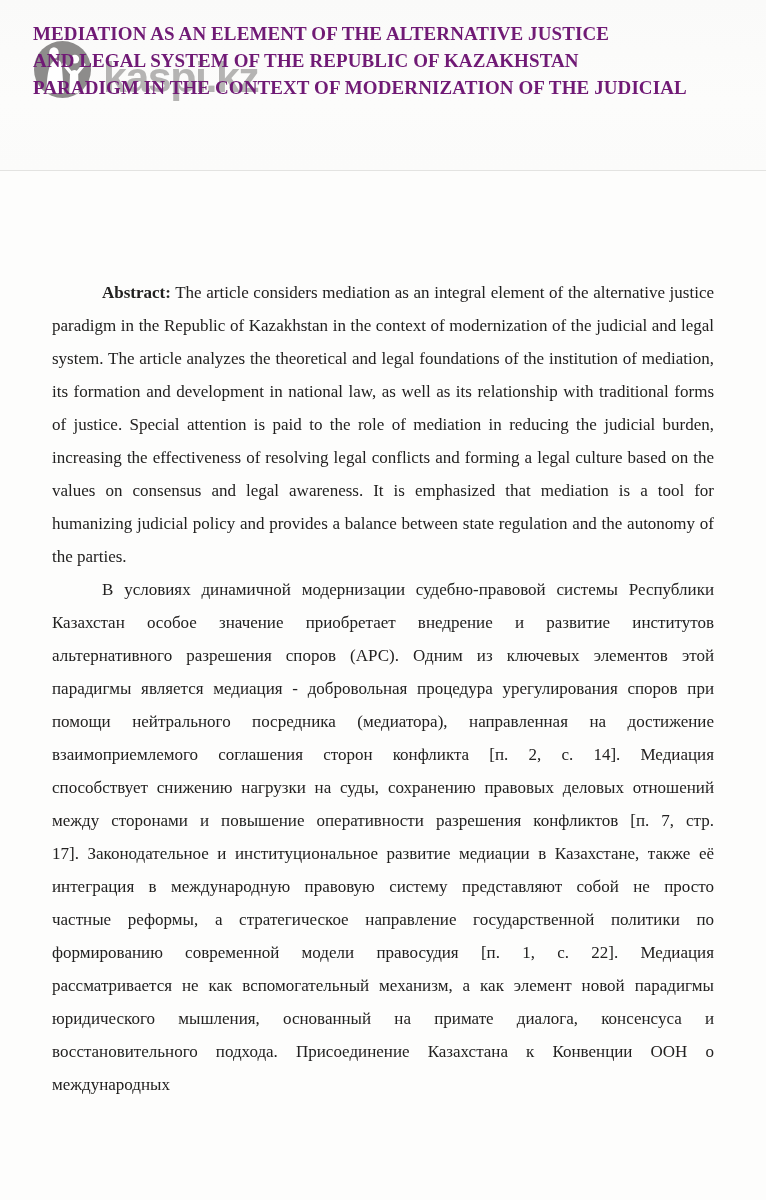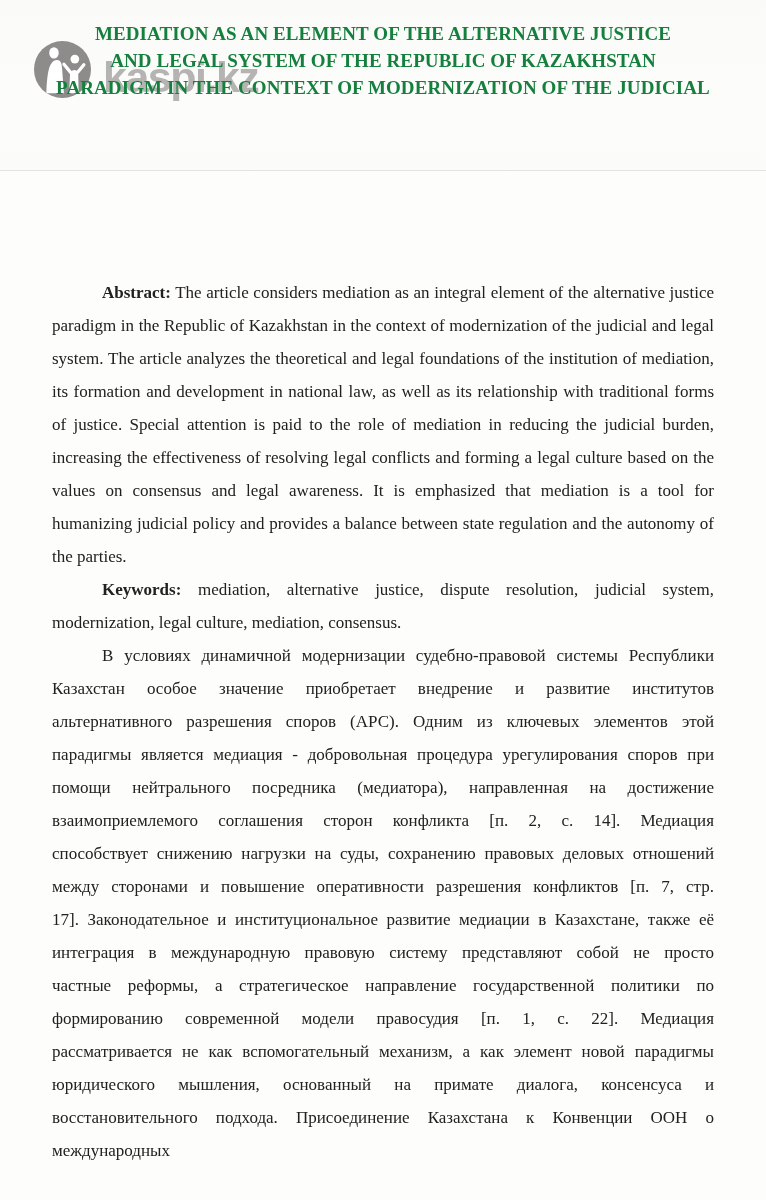--- a/index.html
+++ b/index.html
@@ -36,25 +36,24 @@
     color: #aeadac;
     opacity: 0.9;
     margin-left: 12px;
     position: relative; top: 1px;
   }
   .title {
     position: absolute; top: 7px; left: 50%;
     transform: translateX(-50%);
     width: 700px;
     z-index: 2;
-    text-align: center;
     font-weight: bold;
     font-size: 19px;
     line-height: 27px;
-    color: #15803d;
+    color: #701a75;
     letter-spacing: 0.1px;
   }
   .title .tline { display: block; white-space: nowrap; }
   .content {
     position: absolute; top: 276px; left: 52px;
     width: 662px;
     z-index: 2;
     font-size: 17px;
     line-height: 33px;
     text-align: justify;
@@ -86,17 +85,16 @@
   </div>
 
   <h1 class="title">
     <span class="tline">MEDIATION AS AN ELEMENT OF THE ALTERNATIVE JUSTICE</span>
     <span class="tline">AND LEGAL SYSTEM OF THE REPUBLIC OF KAZAKHSTAN</span>
     <span class="tline">PARADIGM IN THE CONTEXT OF MODERNIZATION OF THE JUDICIAL</span>
   </h1>
 
   <div class="content">
     <p><span class="lead-label">Abstract:</span><span> The article considers mediation as an integral element of the alternative justice paradigm in the Republic of Kazakhstan in the context of modernization of the judicial and legal system. The article analyzes the theoretical and legal foundations of the institution of mediation, its formation and development in national law, as well as its relationship with traditional forms of justice. Special attention is paid to the role of mediation in reducing the judicial burden, increasing the effectiveness of resolving legal conflicts and forming a legal culture based on the values on consensus and legal awareness. It is emphasized that mediation is a tool for humanizing judicial policy and provides a balance between state regulation and the autonomy of the parties.</span></p>
-    <p><span class="lead-label">Keywords:</span><span> mediation, alternative justice, dispute resolution, judicial system, modernization, legal culture, mediation, consensus.</span></p>
     <p class="ru"><span>В условиях динамичной модернизации судебно-правовой системы Республики Казахстан особое значение приобретает внедрение и развитие институтов альтернативного разрешения споров (АРС). Одним из ключевых элементов этой парадигмы является медиация - добровольная процедура урегулирования споров при помощи нейтрального посредника (медиатора), направленная на достижение взаимоприемлемого соглашения сторон конфликта [п. 2, с. 14]. Медиация способствует снижению нагрузки на суды, сохранению правовых деловых отношений между сторонами и повышение оперативности разрешения конфликтов [п. 7, стр. 17]. Законодательное и институциональное развитие медиации в Казахстане, также её интеграция в международную правовую систему представляют собой не просто частные реформы, а стратегическое направление государственной политики по формированию современной модели правосудия [п. 1, с. 22]. Медиация рассматривается не как вспомогательный механизм, а как элемент новой парадигмы юридического мышления, основанный на примате диалога, консенсуса и восстановительного подхода. Присоединение Казахстана к Конвенции ООН о международных</span></p>
   </div>
 
 </div>
 
 </body></html>

